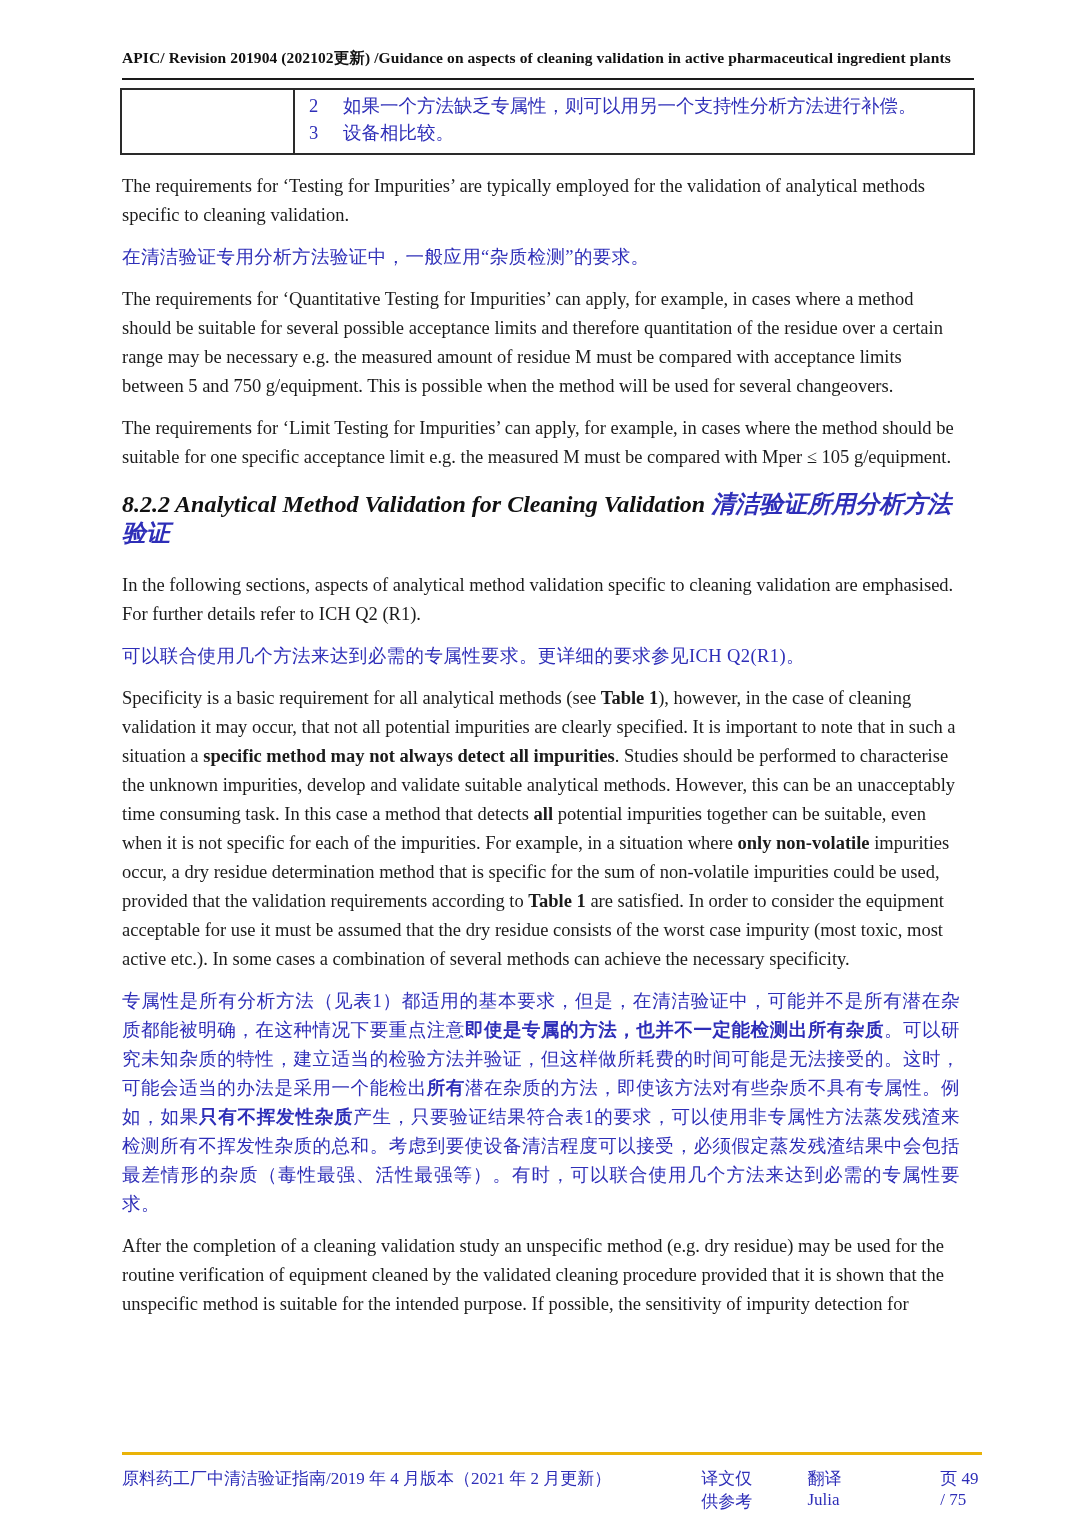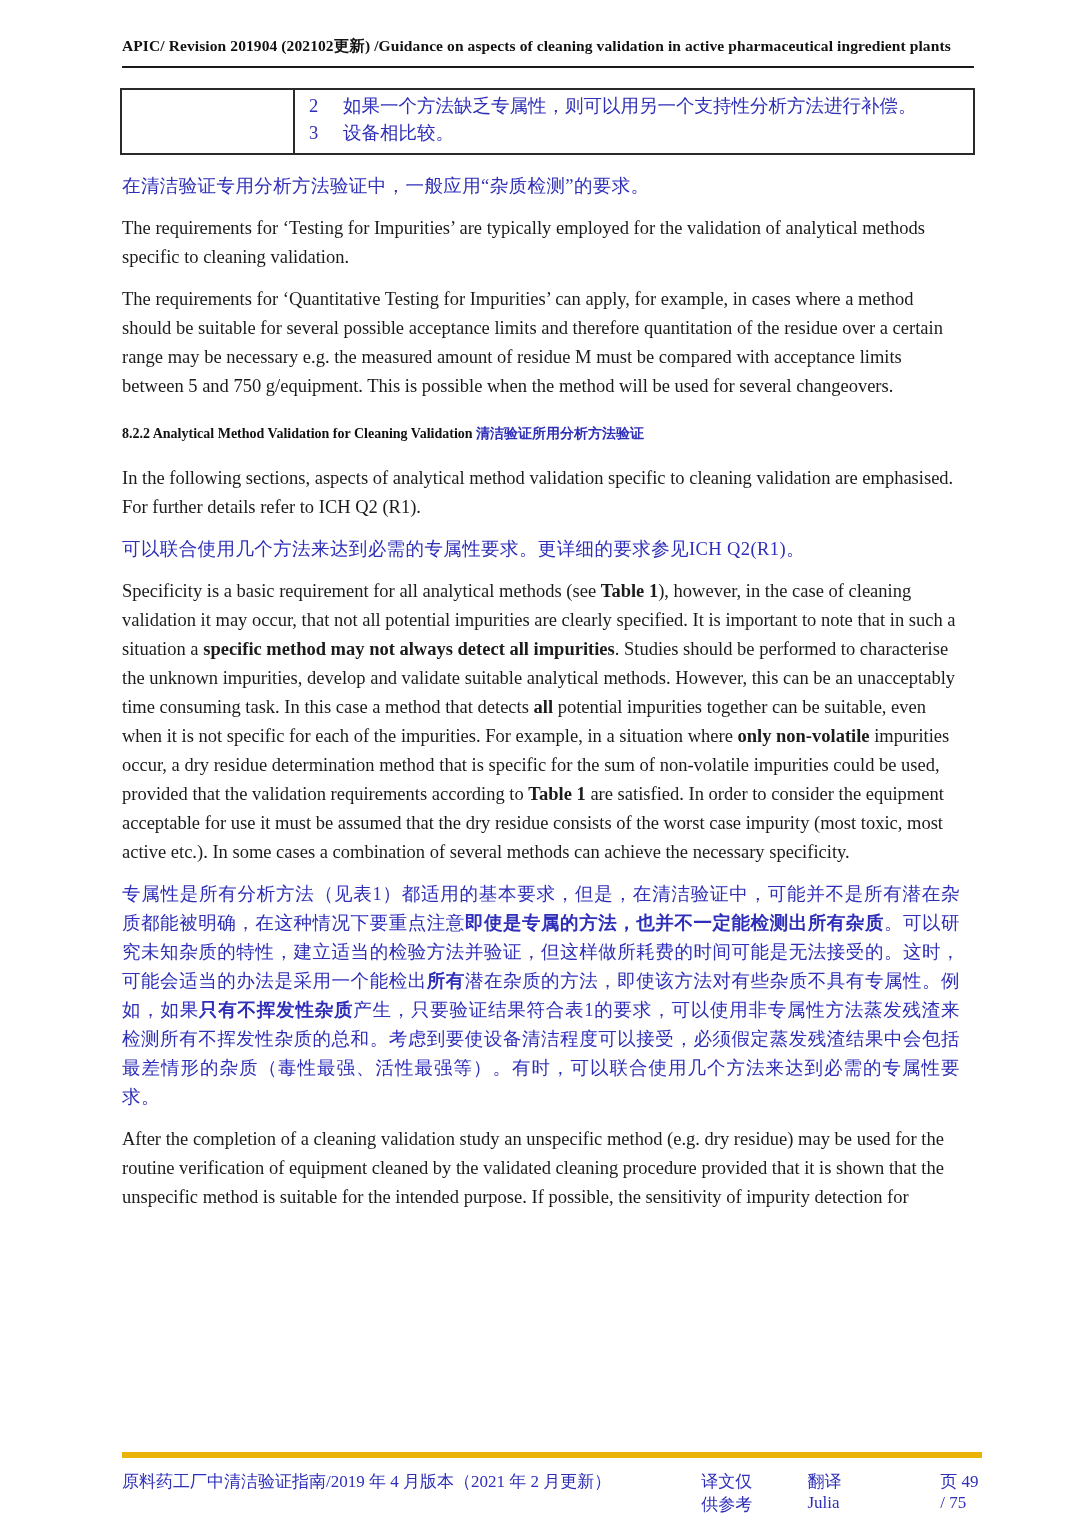--- a/index.html
+++ b/index.html
@@ -9,21 +9,21 @@
   html,body{margin:0;padding:0;background:#e8e8e8;}
   .page{
     width:1080px;height:1527px;background:#ffffff;
     margin:0 auto;position:relative;overflow:hidden;
     font-family:"Liberation Serif","DejaVu Serif",serif;
     color:var(--ink);
     box-sizing:border-box;
   }
   
   .header{
-    position:absolute;top:36px;left:122px;right:88px;
+    position:absolute;top:48px;left:122px;right:88px;
   }
   .header-text{
     font-weight:bold;font-size:15.5px;white-space:nowrap;color:#111;
     letter-spacing:0.1px;
   }
   .header-rule{
     margin-top:9px;border-bottom:2px solid #1a1a1a;width:852px;
   }
   
   .note-table{
@@ -37,28 +37,28 @@
   .note-text{flex:1;}
   
   .content{
     position:absolute;top:172px;left:122px;width:838px;
   }
   .para{
     font-size:18.5px;line-height:29px;margin:0 0 13px 0;
   }
   .para.en{color:var(--ink);text-align:left;}
   .para.zh{color:var(--blue);text-align:justify;letter-spacing:0.4px;}
-  .para.heading{color:#111;font-weight:bold;font-size:14px;margin:18px 0 16px 0;}
+  .para.heading{color:#111;font-weight:bold;font-size:24px;margin:18px 0 23px 0;font-style:italic;}
   .para.heading .zh-run{color:var(--blue);}
   .b{font-weight:bold;}
   .i{}
   
   .footer{
     position:absolute;left:122px;right:98px;top:1452px;
-    border-top:6px solid #eab308;
+    border-top:3px solid #eab308;
     padding-top:12px;
     color:var(--blue);
     font-size:17px;
     display:flex;align-items:baseline;
   }
   .footer .f-left{flex:0 0 auto;}
   .footer .f-mid{margin-left:90px;}
   .footer .f-trans{margin-left:44px;}
   .footer .f-page{margin-left:90px;}
 </style>
@@ -80,23 +80,24 @@
         <span class="note-text">如果一个方法缺乏专属性，则可以用另一个支持性分析方法进行补偿。</span>
       </div>
       <div class="note-row">
         <span class="note-num">3</span>
         <span class="note-text">设备相比较。</span>
       </div>
     </div>
   </div>
 
   <div class="content">
+      <div class="para en"><span>The requirements for ‘Testing for Impurities’ are typically employed for the validation of analytical methods specific to cleaning validation.</span></div>
       <div class="para zh"><span>在清洁验证专用分析方法验证中，一般应用“杂质检测”的要求。</span></div>
-      <div class="para en"><span>The requirements for ‘Testing for Impurities’ are typically employed for the validation of analytical methods specific to cleaning validation.</span></div>
       <div class="para en"><span>The requirements for ‘Quantitative Testing for Impurities’ can apply, for example, in cases where a method should be suitable for several possible acceptance limits and therefore quantitation of the residue over a certain range may be necessary </span><span class="i">e.g.</span><span> the measured amount of residue M must be compared with acceptance limits between 5 and 750 g/equipment. This is possible when the method will be used for several changeovers.</span></div>
+      <div class="para en"><span>The requirements for ‘Limit Testing for Impurities’ can apply, for example, in cases where the method should be suitable for one specific acceptance limit e.g. the measured M must be compared with Mper ≤ 105 g/equipment.</span></div>
       <div class="para heading"><span class="b">8.2.2 Analytical Method Validation for Cleaning Validation </span><span class="b zh-run">清洁验证所用分析方法验证</span></div>
       <div class="para en"><span>In the following sections, aspects of analytical method validation specific to cleaning validation are emphasised. For further details refer to ICH Q2 (R1).</span></div>
       <div class="para zh"><span>可以联合使用几个方法来达到必需的专属性要求。更详细的要求参见ICH Q2(R1)。</span></div>
       <div class="para en"><span>Specificity is a basic requirement for all analytical methods (see </span><span class="b">Table 1</span><span>), however, in the case of cleaning validation it may occur, that not all potential impurities are clearly specified. It is important to note that in such a situation a </span><span class="b">specific method may not always detect all impurities</span><span>. Studies should be performed to characterise the unknown impurities, develop and validate suitable analytical methods. However, this can be an unacceptably time consuming task. In this case a method that detects </span><span class="b">all</span><span> potential impurities together can be suitable, even when it is not specific for each of the impurities. For example, in a situation where </span><span class="b">only non-volatile</span><span> impurities occur, a dry residue determination method that is specific for the sum of non-volatile impurities could be used, provided that the validation requirements according to </span><span class="b">Table 1</span><span> are satisfied. In order to consider the equipment acceptable for use it must be assumed that the dry residue consists of the worst case impurity (most toxic, most active </span><span class="i">etc</span><span>.). In some cases a combination of several methods can achieve the necessary specificity.</span></div>
       <div class="para zh"><span>专属性是所有分析方法（见表1）都适用的基本要求，但是，在清洁验证中，可能并不是所有潜在杂质都能被明确，在这种情况下要重点注意</span><span class="b">即使是专属的方法，也并不一定能检测出所有杂质</span><span>。可以研究未知杂质的特性，建立适当的检验方法并验证，但这样做所耗费的时间可能是无法接受的。这时，可能会适当的办法是采用一个能检出</span><span class="b">所有</span><span>潜在杂质的方法，即使该方法对有些杂质不具有专属性。例如，如果</span><span class="b">只有不挥发性杂质</span><span>产生，只要验证结果符合表1的要求，可以使用非专属性方法蒸发残渣来检测所有不挥发性杂质的总和。考虑到要使设备清洁程度可以接受，必须假定蒸发残渣结果中会包括最差情形的杂质（毒性最强、活性最强等）。有时，可以联合使用几个方法来达到必需的专属性要求。</span></div>
       <div class="para en"><span>After the completion of a cleaning validation study an unspecific method (</span><span class="i">e.g.</span><span> dry residue) may be used for the routine verification of equipment cleaned by the validated cleaning procedure provided that it is shown that the unspecific method is suitable for the intended purpose. If possible, the sensitivity of impurity detection for</span></div>
     </div>
 
   <div class="footer">
     <span class="f-left">原料药工厂中清洁验证指南/2019 年 4 月版本（2021 年 2 月更新）</span>

